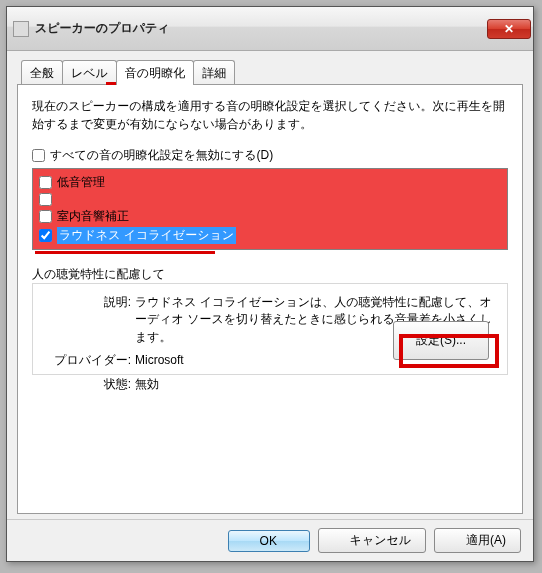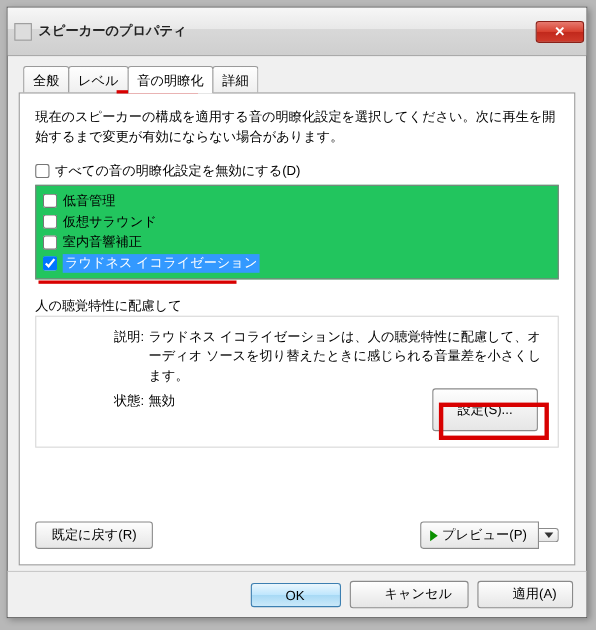--- a/index.html
+++ b/index.html
@@ -57,21 +57,21 @@
 
 .info-text { line-height: 1.5; margin-bottom: 14px; }
 
 .chk-row { display: flex; align-items: center; margin-bottom: 4px; }
 .chk-row input { margin-right: 5px; }
 
 .enh-list {
   border: 1px solid #818181;
   padding: 4px 6px;
   margin-top: 4px; margin-bottom: 16px;
-  background: #22c55e;
+  background: #ef4444;
 }
 .enh-item { display: flex; align-items: center; padding: 1px 0; }
 .enh-item input { margin-right: 5px; }
 .enh-item.selected span {
   background: #3399ff; color: #fff; padding: 0 2px;
 }
 
 .group-title { margin-bottom: 8px; }
 .group-box {
   border: 1px solid #d8d8d8;
@@ -166,64 +166,53 @@
         <span>すべての音の明瞭化設定を無効にする(D)</span>
       </label>
 
       <div class="enh-list" style="position:relative;">
         <label class="enh-item">
           <input type="checkbox" style="">
           <span>低音管理</span>
         </label>
         <label class="enh-item">
           <input type="checkbox" style="">
-          <span>仮想サラウンド</span>
         </label>
         <label class="enh-item">
           <input type="checkbox" style="">
           <span>室内音響補正</span>
         </label>
         <label class="enh-item selected">
           <input type="checkbox" checked="" style="">
           <span>ラウドネス イコライゼーション</span>
         </label>
         <div class="red-underline" style="left:2px; bottom:-5px; width:180px;"></div>
       </div>
 
       <div class="group-title">人の聴覚特性に配慮して</div>
-      <div class="group-box" style="height:120px;">
+      <div class="group-box" style="height:92px;">
         <div class="prop-line">
           <div class="prop-label">説明:</div>
           <div class="prop-val">ラウドネス イコライゼーションは、人の聴覚特性に配慮して、オーディオ ソースを切り替えたときに感じられる音量差を小さくします。</div>
         </div>
         <div class="prop-line">
+          <div class="prop-label">プロバイダー:</div>
+          <div class="prop-val">Microsoft</div>
+        </div>
+        <div class="prop-line">
           <div class="prop-label">状態:</div>
           <div class="prop-val">無効</div>
         </div>
 
         <button class="settings-btn">
           <span>設定(S)...</span>
         </button>
         <div class="red-box" style="right:8px; bottom:6px; width:100px; height:34px;"></div>
       </div>
 
-      <div class="bottom-row" style="position:absolute; left:0; right:0; bottom:14px;">
-        <button class="std-btn">
-          <span>既定に戻す(R)</span>
-        </button>
-        <div class="preview-wrap">
-          <button class="preview-btn">
-            <span class="play-tri"></span>
-            <span>プレビュー(P)</span>
-          </button>
-          <button class="drop-btn">
-            <span class="drop-tri"></span>
-          </button>
-        </div>
-      </div>
 
     </div>
   </div>
 
   <div class="footer">
     <button class="std-btn ok-btn">
       <span>OK</span>
     </button>
     <button class="std-btn">
       <span>キャンセル</span>

